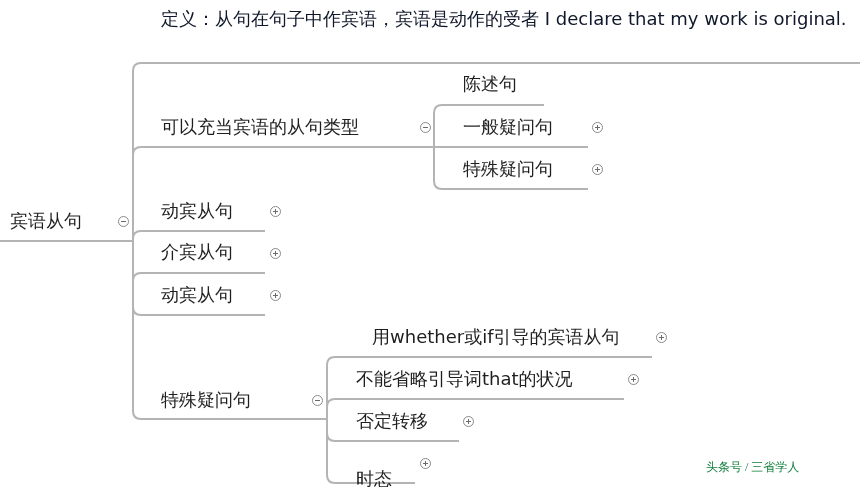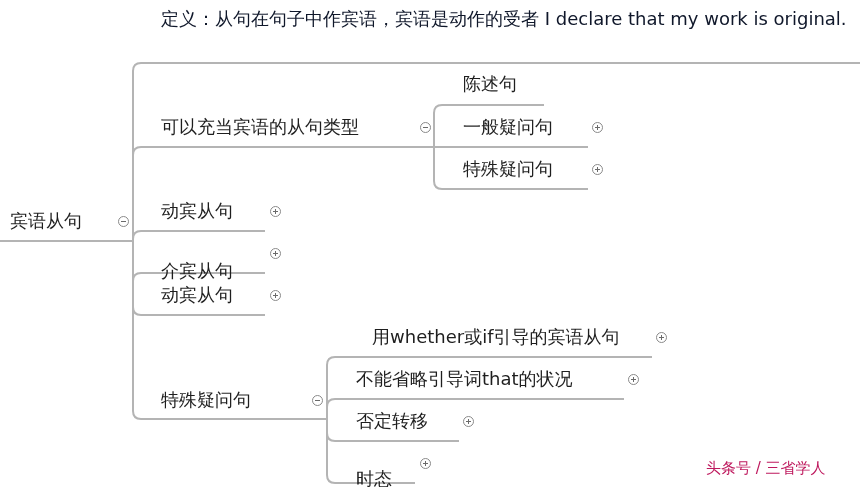--- a/index.html
+++ b/index.html
@@ -5,21 +5,21 @@
   html, body { margin:0; padding:0; background:#ffffff; }
   body { width:863px; height:487px; position:relative; overflow:hidden;
          font-family:"DejaVu Sans", "Liberation Sans", sans-serif; color:#1a1a1a; }
   .lines { position:absolute; left:0; top:0; width:863px; height:487px; }
   .node { position:absolute; font-size:18px; line-height:24px; white-space:nowrap; color:#1e1e1e; }
   .def { position:absolute; left:161px; top:5px; width:690px; font-size:18px; line-height:27px; color:#0f172a; }
   .toggle { position:absolute; width:11px; height:11px; border:1px solid #8a8a8a; border-radius:50%;
             background:#fff; box-sizing:border-box; cursor:pointer; }
   .toggle::before { content:""; position:absolute; left:2px; top:4px; width:5px; height:1px; background:#6a6a6a; }
   .toggle.plus::after { content:""; position:absolute; left:4px; top:2px; width:1px; height:5px; background:#6a6a6a; }
-  .watermark { position:absolute; left:706px; top:459px; font-size:15px; color:#be185d; white-space:nowrap; }
+  .watermark { position:absolute; left:706px; top:459px; font-size:12px; color:#15803d; white-space:nowrap;font-family:Liberation Serif, serif; }
 </style>
 </head>
 <body>
 
 <svg class="lines" viewBox="0 0 863 487">
   <g fill="none" stroke="#b4b4b4" stroke-width="2">
 
     <path d="M0 241 H133"></path>
 
     <path d="M860 63 H141 Q133 63 133 71 V411 Q133 419 141 419 H327"></path>
@@ -47,21 +47,21 @@
 <div class="toggle" style="left:420px;top:122px;"></div>
 
 <div class="node" style="left:463px;top:73px;font-family:Liberation Mono, monospace;">陈述句</div>
 <div class="node" style="left:463px;top:115px;">一般疑问句</div>
 <div class="toggle plus" style="left:592px;top:122px;"></div>
 <div class="node" style="left:463px;top:157px;">特殊疑问句</div>
 <div class="toggle plus" style="left:592px;top:164px;"></div>
 
 <div class="node" style="left:161px;top:199px;">动宾从句</div>
 <div class="toggle plus" style="left:270px;top:206px;"></div>
-<div class="node" style="left:161px;top:259px;">介宾从句</div>
+<div class="node" style="left:161px;top:240px;">介宾从句</div>
 <div class="toggle plus" style="left:270px;top:248px;"></div>
 <div class="node" style="left:161px;top:283px;">动宾从句</div>
 <div class="toggle plus" style="left:270px;top:290px;"></div>
 
 <div class="node" style="left:161px;top:388px;">特殊疑问句</div>
 <div class="toggle" style="left:312px;top:395px;"></div>
 
 <div class="node" style="left:372px;top:325px;">用whether或if引导的宾语从句</div>
 <div class="toggle plus" style="left:656px;top:332px;"></div>
 <div class="node" style="left:356px;top:367px;">不能省略引导词that的状况</div>

